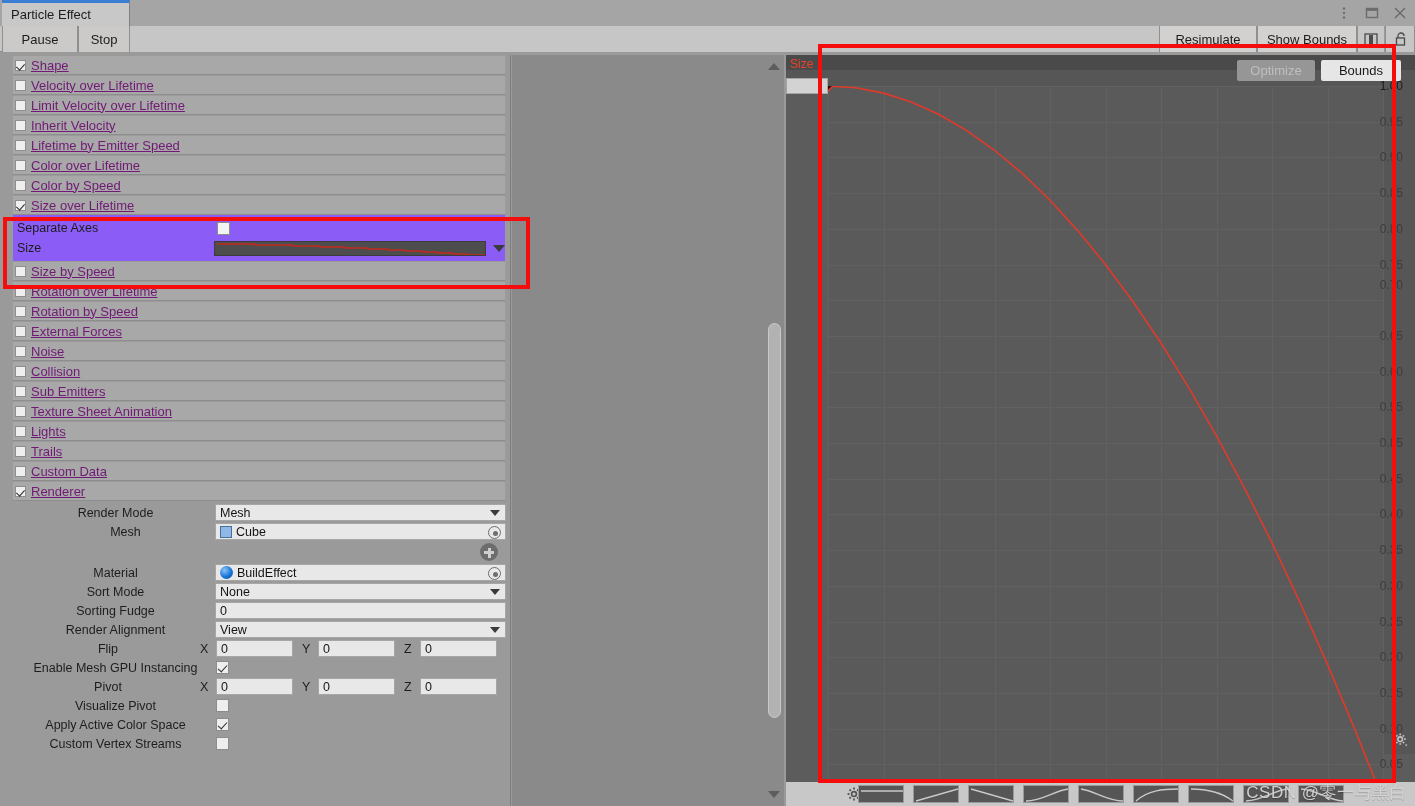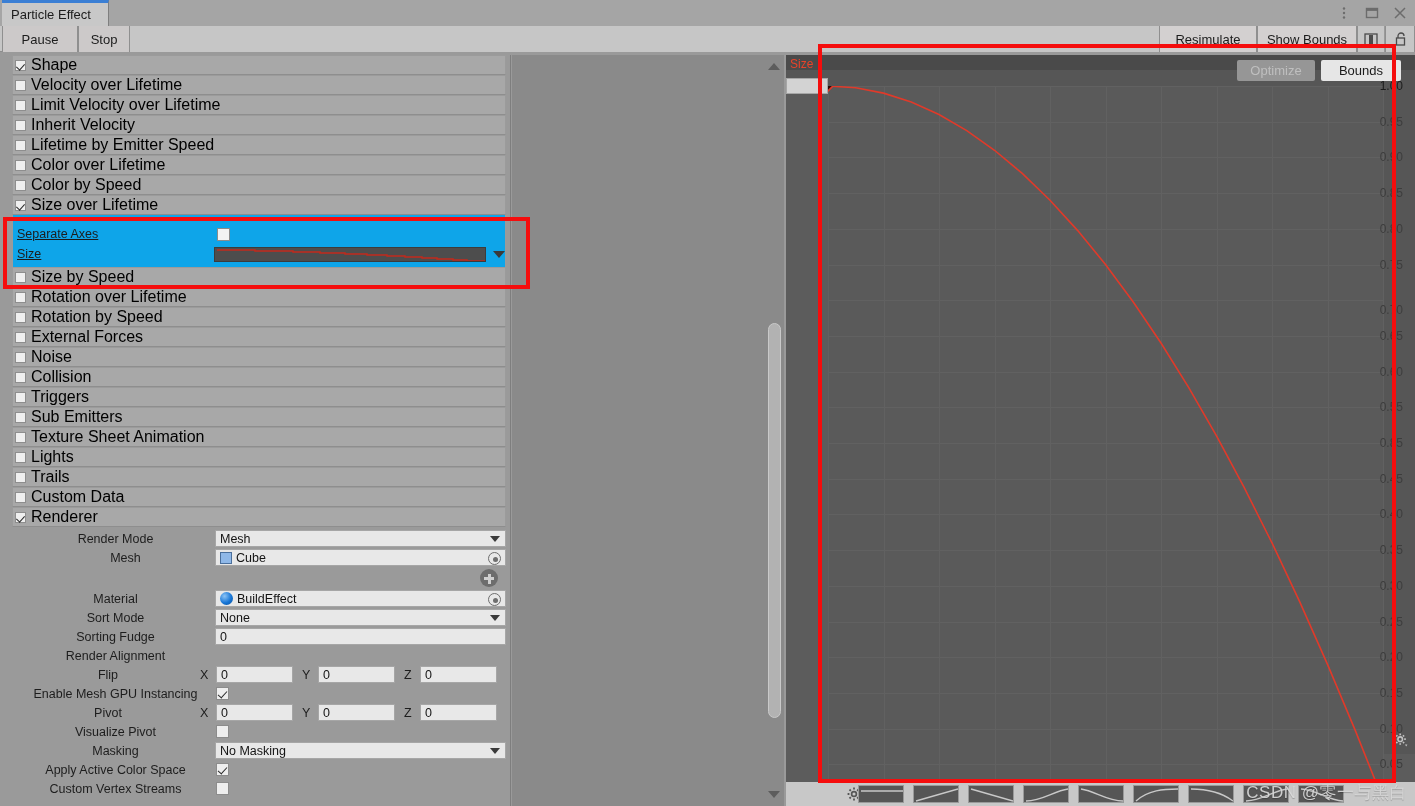--- a/index.html
+++ b/index.html
@@ -12,21 +12,21 @@
     overflow: hidden;
   }
   #root { position: relative; width: 1415px; height: 806px; }
 
   
   .titlebar {
     position: absolute; left: 0; top: 0; width: 1415px; height: 26px;
     background: #a5a5a5;
   }
   .tab-particle {
-    position: absolute; left: 2px; top: 0px; width: 107px; height: 26px;
+    position: absolute; left: 2px; top: 0px; width: 128px; height: 26px;
     background: #c8c8c8;
     border-top: 3px solid #3b7fd4;
     border-right: 1px solid #7f7f7f;
     display: flex; align-items: center;
     padding-left: 9px;
     font-size: 13px; color: #1c1c1c;
   }
   .win-btns {
     position: absolute; right: 8px; top: 0; height: 26px;
     display: flex; align-items: center; gap: 14px;
@@ -78,29 +78,28 @@
     margin-right: 5px; flex: 0 0 auto;
     position: relative;
   }
   .cbx.on::after {
     content: "";
     position: absolute; left: 2px; top: 1px;
     width: 4px; height: 7px;
     border: solid #2b2b2b; border-width: 0 1.6px 1.6px 0;
     transform: rotate(42deg);
   }
-  .mod-label { font-size: 16px; color: #000000; white-space: nowrap; }
+  .mod-label { font-size: 13px; color: #701a75; white-space: nowrap; text-decoration: underline; }
 
   
   .sol-body {
     margin: 0 4px 0 12px;
-    background: #0ea5e9;
+    background: #8b5cf6;
     border-left: 1px solid #9b9b9b; border-right: 1px solid #9b9b9b;
-    padding: 9px 0 3px 0;
-    text-decoration: underline;
+    padding: 3px 0 3px 0;
   }
   .prop-row { height: 20px; display: flex; align-items: center; padding-left: 4px; }
   .prop-label { width: 200px; font-size: 12.5px; color: #1d1d1d; }
   .white-cbx {
     width: 13px; height: 13px; background: #f3f3f3; border: 1px solid #8c8c8c;
     position: relative;
   }
   .curve-field {
     width: 275px; height: 15px; background: #4d4d4d;
     border: 1px solid #3c3c3c; position: relative; overflow: hidden;
@@ -400,24 +399,20 @@
       <div class="mod-row">
         <span class="cbx"></span>
         <span class="mod-label">Noise</span>
       </div>
       <div class="mod-row">
         <span class="cbx"></span>
         <span class="mod-label">Collision</span>
       </div>
       <div class="mod-row">
         <span class="cbx"></span>
-        <span class="mod-label">Triggers</span>
-      </div>
-      <div class="mod-row">
-        <span class="cbx"></span>
         <span class="mod-label">Sub Emitters</span>
       </div>
       <div class="mod-row">
         <span class="cbx"></span>
         <span class="mod-label">Texture Sheet Animation</span>
       </div>
       <div class="mod-row">
         <span class="cbx"></span>
         <span class="mod-label">Lights</span>
       </div>
@@ -470,20 +465,24 @@
         </span>
       </div>
       <div class="rrow">
         <span class="rlabel">Sorting Fudge</span>
         <span class="rfield">
           <span>0</span>
         </span>
       </div>
       <div class="rrow">
         <span class="rlabel">Render Alignment</span>
+        <span class="rfield">
+          <span>View</span>
+          <i class="tri"></i>
+        </span>
       </div>
       <div class="rrow">
         <span class="rlabel">Flip</span>
         <span class="xyz-group">
           <span class="xyz-lab">X</span>
           <span class="xyz-in">
               <span>0</span>
             </span>
           <span class="xyz-lab">Y</span>
           <span class="xyz-in">
@@ -512,27 +511,20 @@
             </span>
           <span class="xyz-lab">Z</span>
           <span class="xyz-in">
               <span>0</span>
             </span>
         </span>
       </div>
       <div class="rrow">
         <span class="rlabel">Visualize Pivot</span>
         <span class="small-cbx"></span>
-      </div>
-      <div class="rrow">
-        <span class="rlabel">Masking</span>
-        <span class="rfield">
-          <span>No Masking</span>
-          <i class="tri"></i>
-        </span>
       </div>
       <div class="rrow">
         <span class="rlabel">Apply Active Color Space</span>
         <span class="small-cbx on"></span>
       </div>
       <div class="rrow">
         <span class="rlabel">Custom Vertex Streams</span>
         <span class="small-cbx"></span>
       </div>
     </div>
@@ -613,21 +605,21 @@
         <div class="ytick" style="top: 602.2px;">0.20</div>
         <div class="ytick" style="top: 566.5px;">0.25</div>
         <div class="ytick" style="top: 530.8px;">0.30</div>
         <div class="ytick" style="top: 495.1px;">0.35</div>
         <div class="ytick" style="top: 459.4px;">0.40</div>
         <div class="ytick" style="top: 423.7px;">0.45</div>
         <div class="ytick" style="top: 388px;">0.85</div>
         <div class="ytick" style="top: 352.3px;">0.55</div>
         <div class="ytick" style="top: 316.6px;">0.60</div>
         <div class="ytick" style="top: 280.9px;">0.65</div>
-        <div class="ytick" style="top: 255px;">0.70</div>
+        <div class="ytick" style="top: 230px;">0.70</div>
         <div class="ytick" style="top: 209.5px;">0.75</div>
         <div class="ytick" style="top: 173.8px;">0.80</div>
         <div class="ytick" style="top: 138.1px;">0.85</div>
         <div class="ytick" style="top: 102.4px;">0.90</div>
         <div class="ytick" style="top: 66.7px;">0.95</div>
         <div class="ytick-plate" style="top: 23px;"></div>
         <div class="ytick top" style="top: 31px;">1.00</div>
       </div>
     <div id="xtick-layer">
         <div class="xtick" style="left: 42px; top: 750px;">0.0</div>

